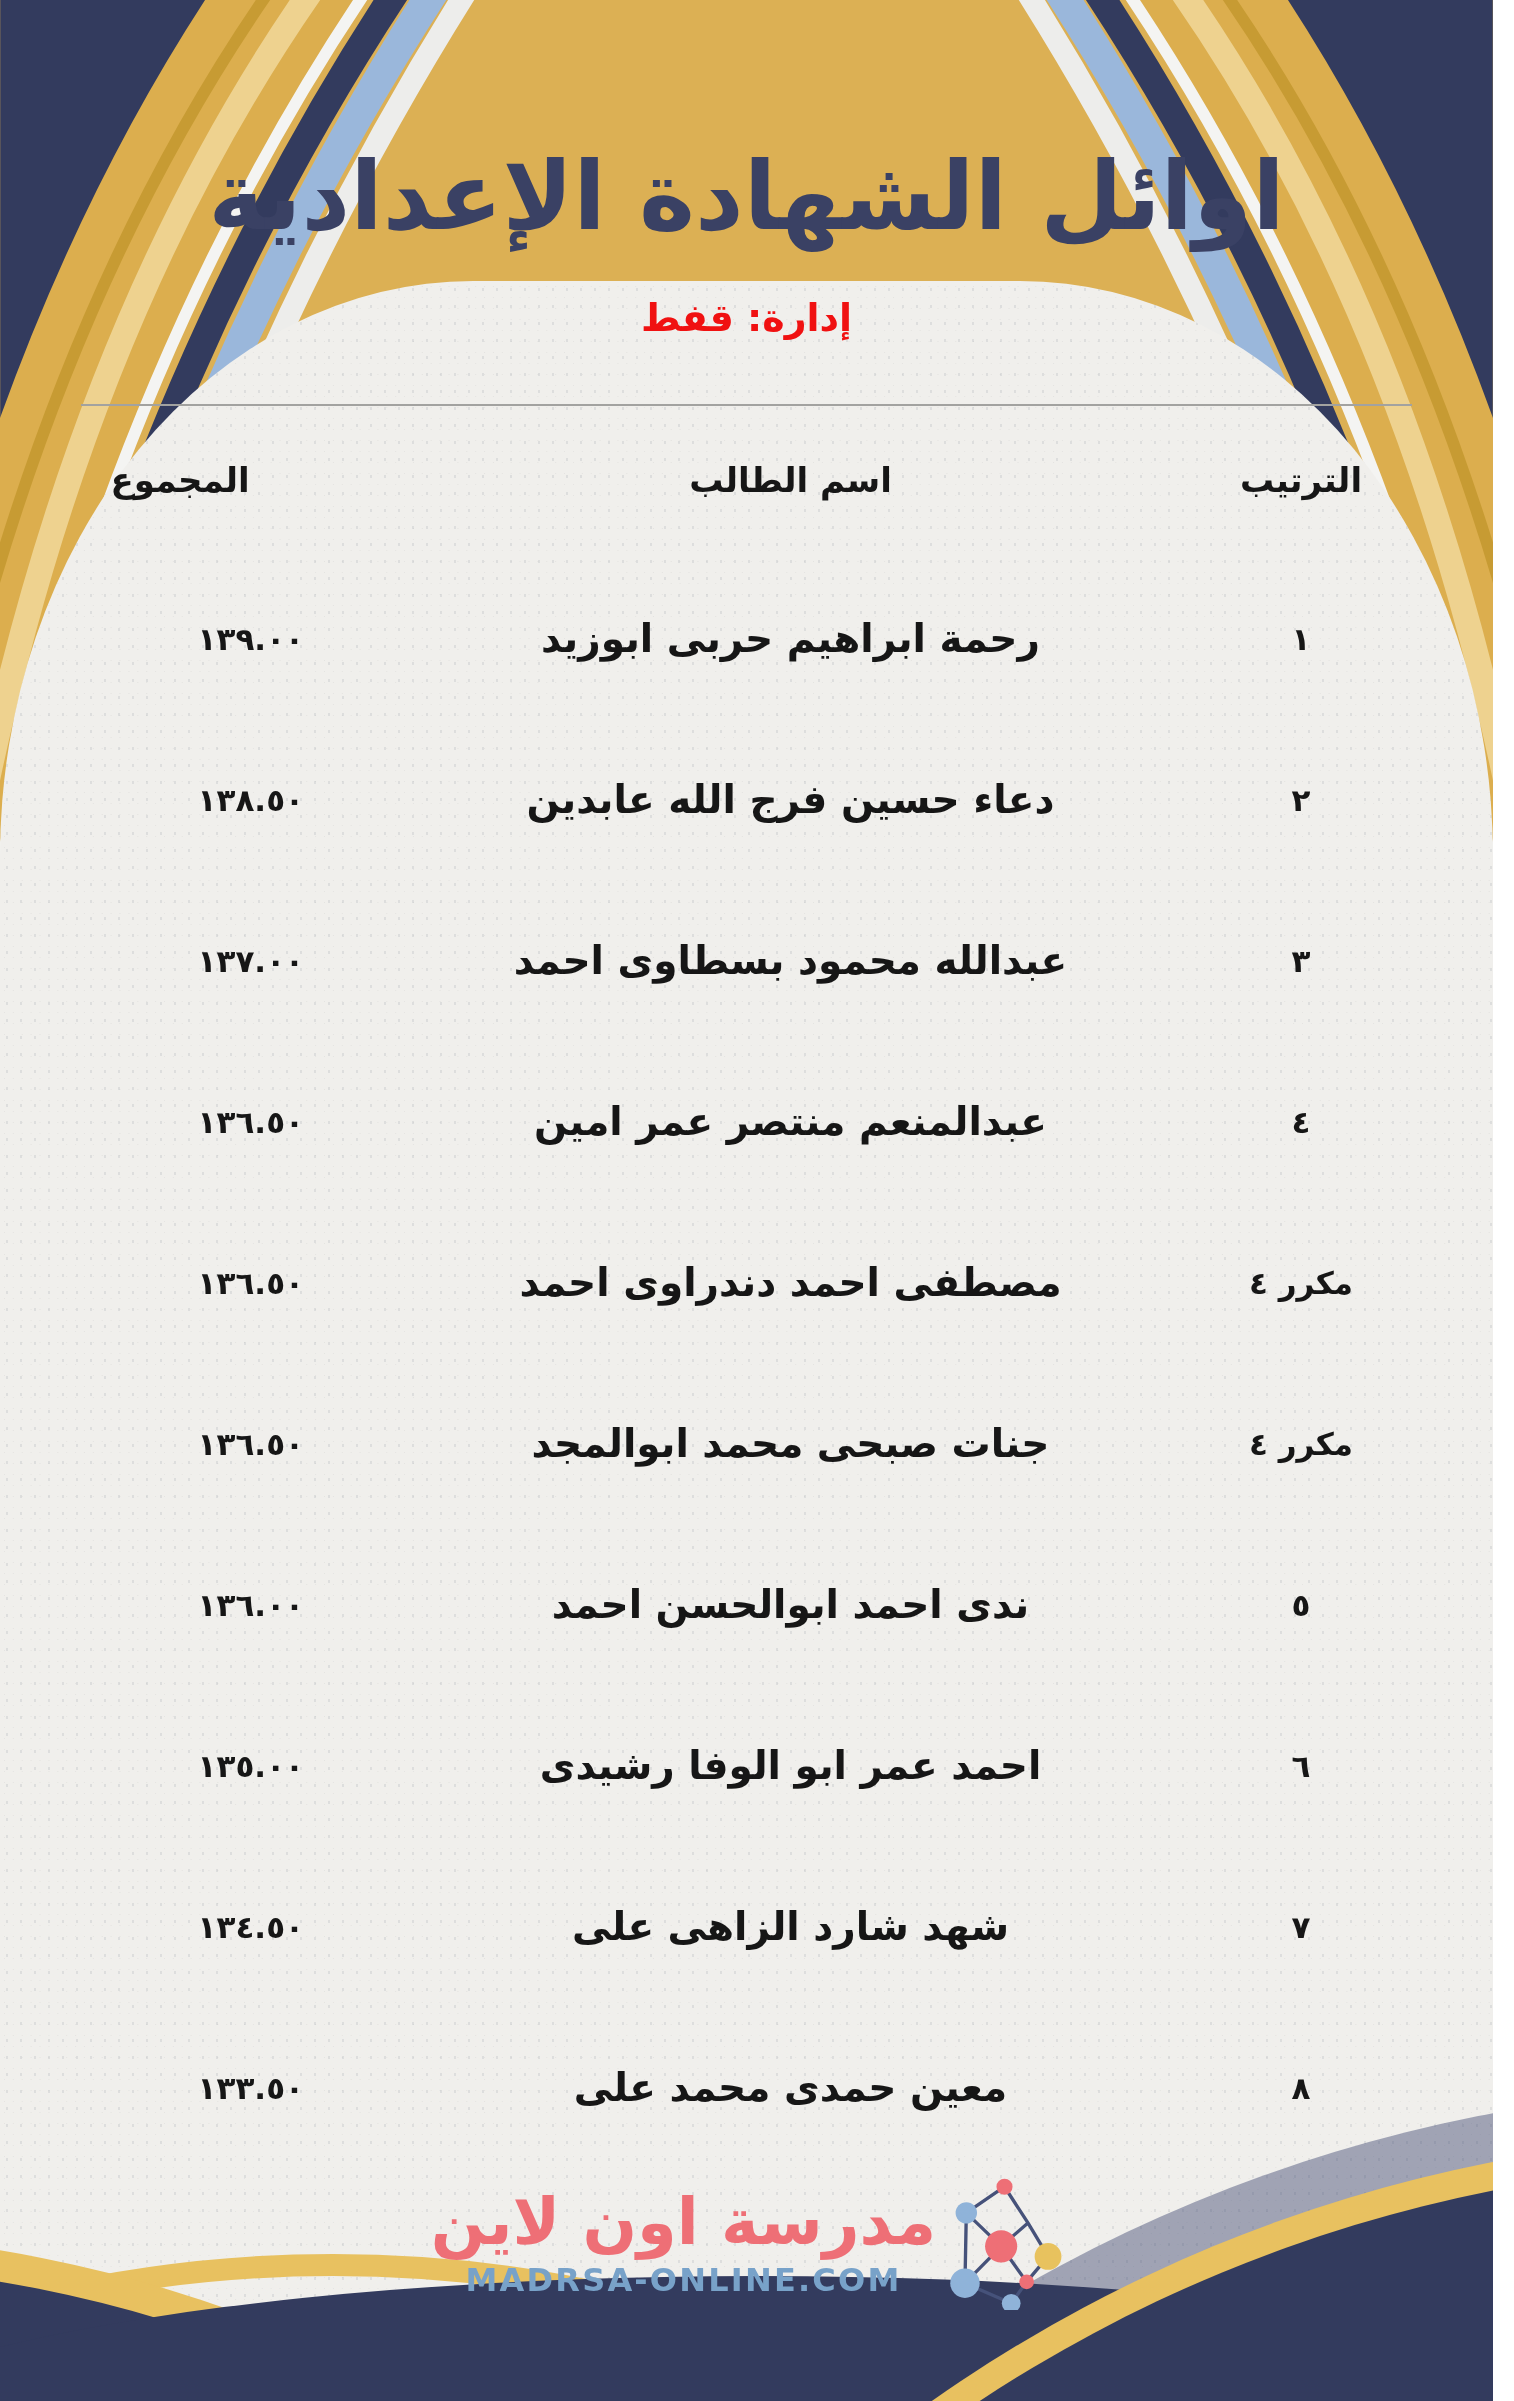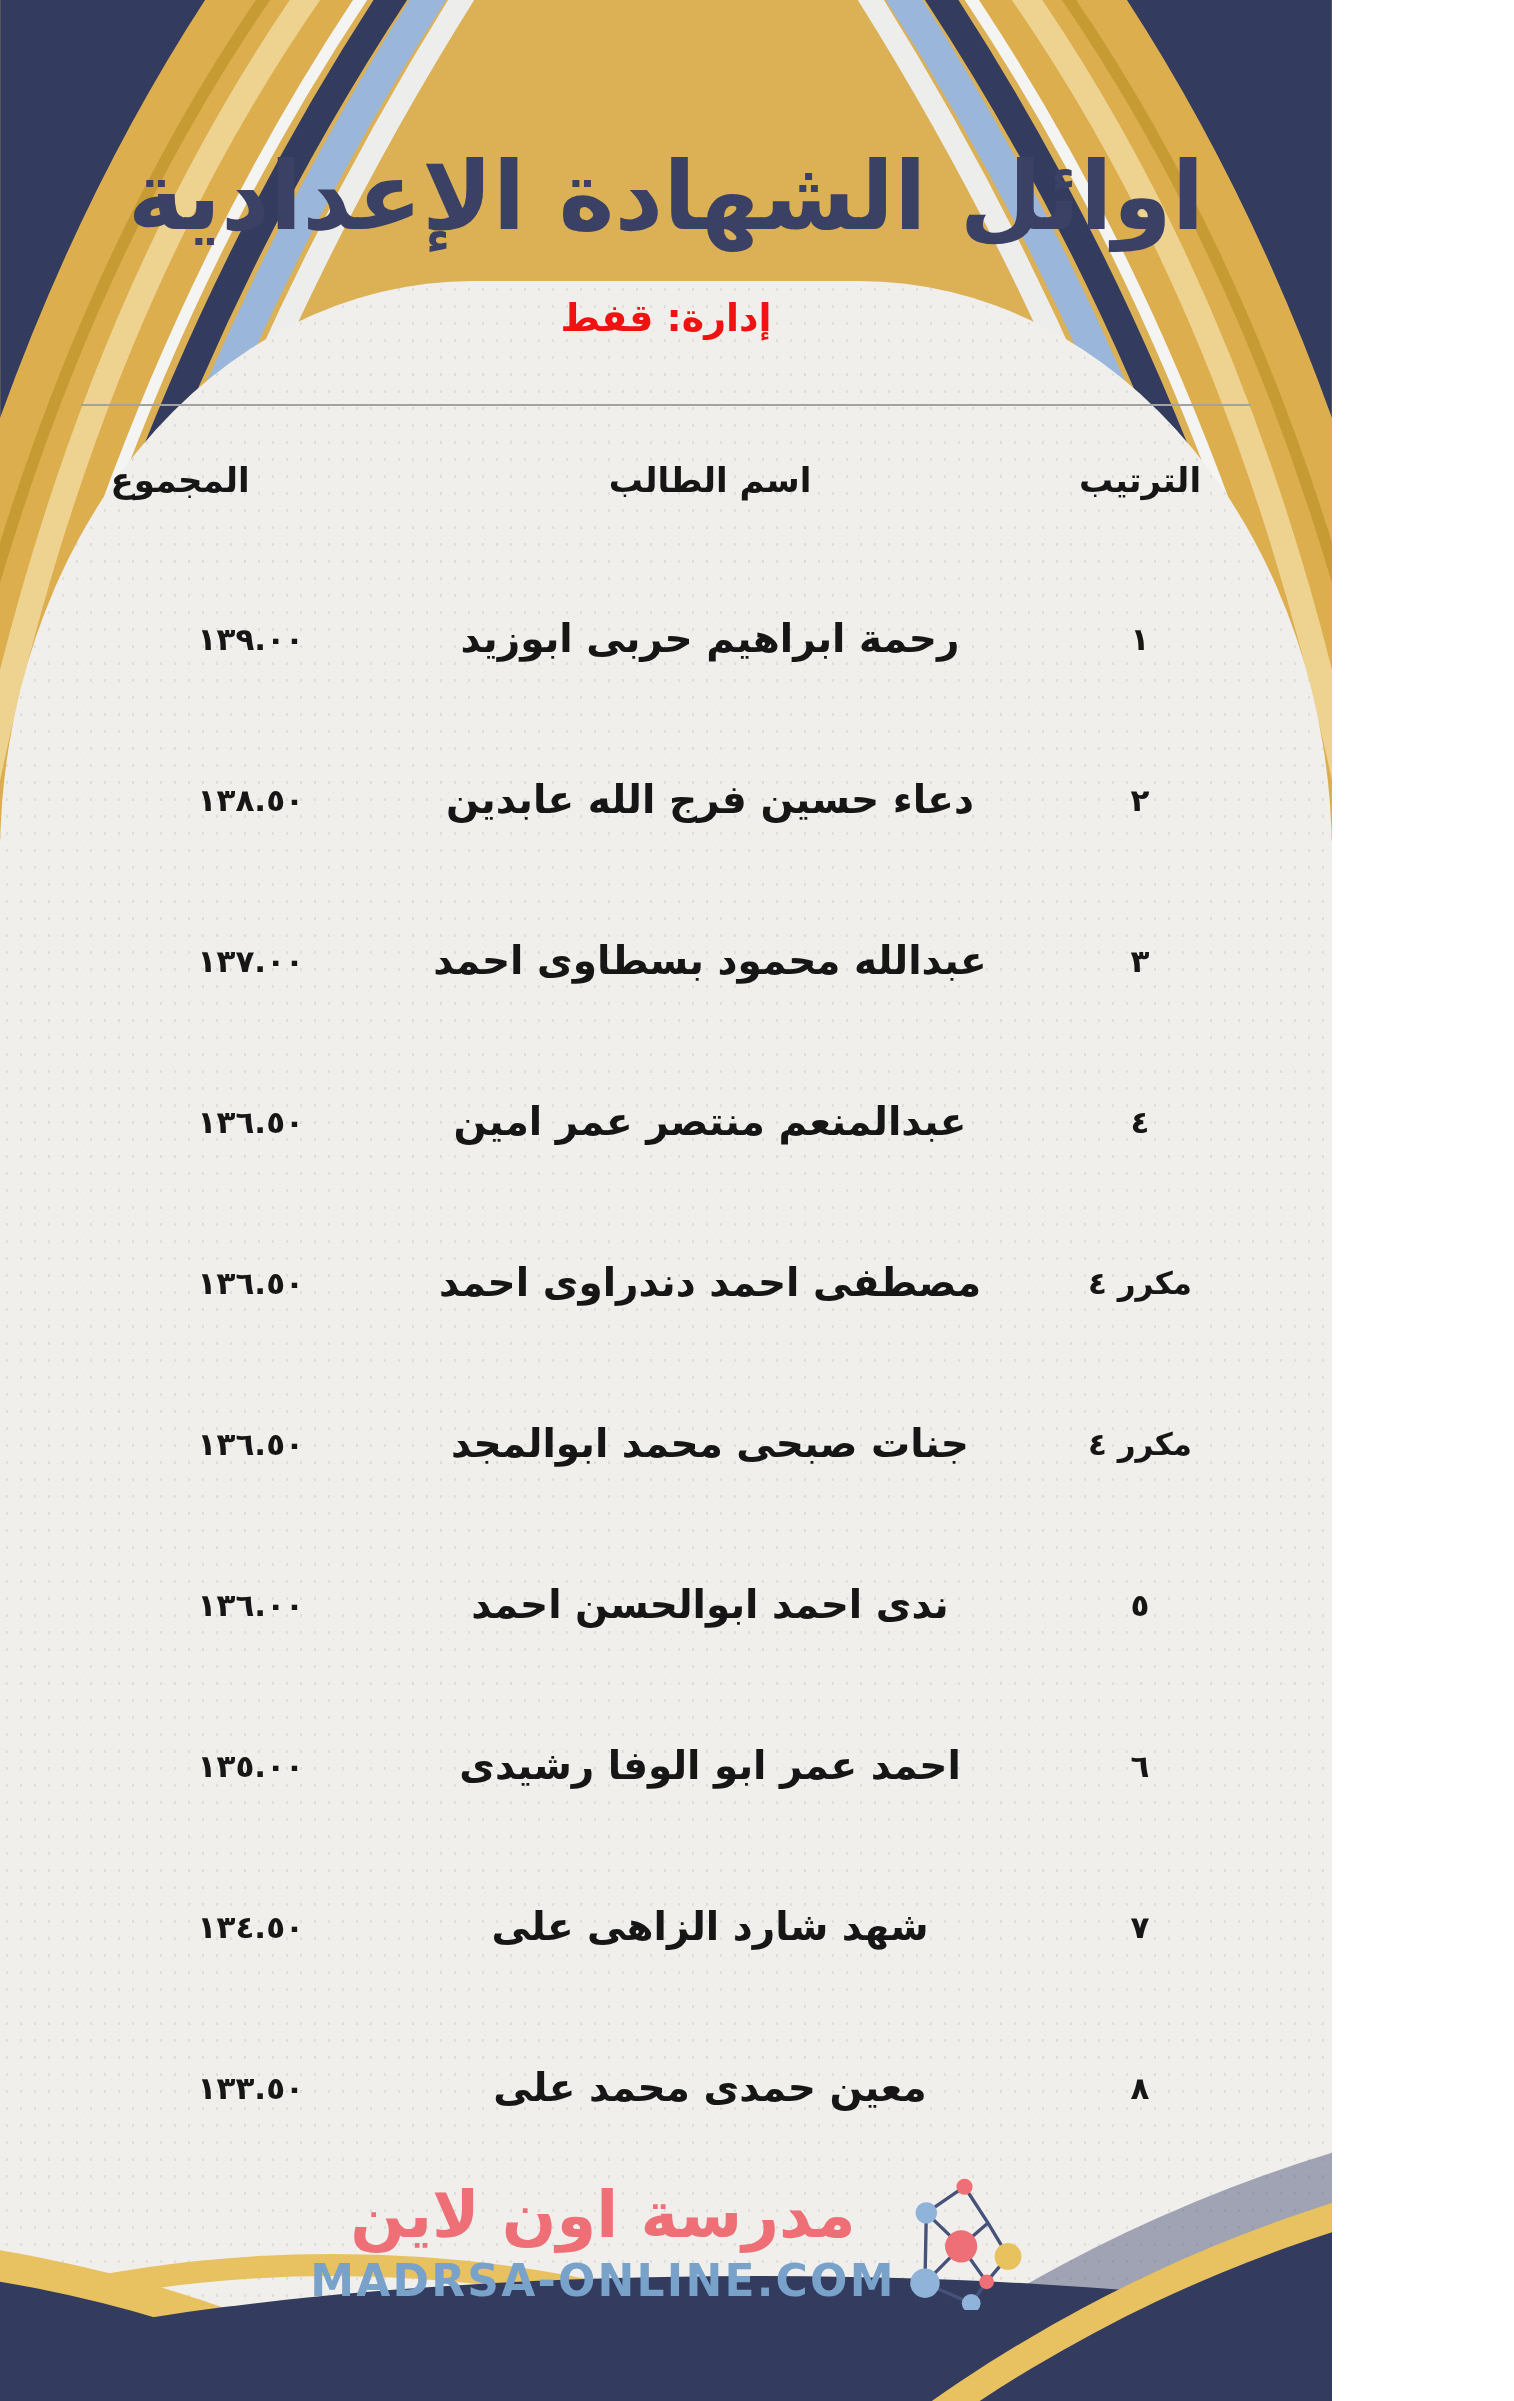--- a/index.html
+++ b/index.html
@@ -1,17 +1,17 @@
 <!DOCTYPE html>
 <html lang="ar" style="font-size:11.8px"><head>
 <meta charset="utf-8">
 <style>
   html,body{margin:0;padding:0;}
   .page{
-    position:relative; width:1332px; height:2401px; overflow:hidden;
+    position:relative; width:1493px; height:2401px; overflow:hidden;
     background:#dcb054;
     font-family:"DejaVu Sans", sans-serif;
   }
   
   .paper{
     position:absolute; left:0; right:0; top:281px; bottom:0;
     background:#f0efec;
     border-radius:473px 473px 0 0 / 576px 576px 0 0;
     z-index:2;
   }
@@ -74,21 +74,21 @@
   .th.rank {text-align:center;}
   .th.name {text-align:center;}
   .th.total{text-align:left; padding-left:29.6px;}
   
   .logo{
     position:absolute; top:2176px; left:0; right:0; z-index:6;
     display:flex; justify-content:center; align-items:center; gap:11px;
   }
   .logo-text{display:flex; flex-direction:column; align-items:center;}
   .logo-ar{color:#ee6f76; font-size:64px; font-weight:bold; direction:rtl; line-height:1.1;}
-  .logo-en{color:#78a2c9; font-size:44px; font-weight:bold; letter-spacing:2.2px; margin-top:4.4px;}
+  .logo-en{color:#78a2c9; font-size:32px; font-weight:bold; letter-spacing:2.2px; margin-top:4.4px;}
 </style>
 </head>
 <body>
 
 <div class="page">
 
   <svg class="corner corner-tl" viewBox="0 0 760 1260" width="562" height="931" aria-hidden="true">
     <path d="M0,0 L345,0 Q70,470 -60,1060 L0,1060 Z" fill="#333b5e"></path>
     <path d="M425,-60 Q65,430 -70,1170" stroke="#dcae4e" stroke-width="175" fill="none"></path>
     <path d="M455,-60 Q95,430 -40,1170" stroke="#eed28f" stroke-width="34" fill="none"></path>

